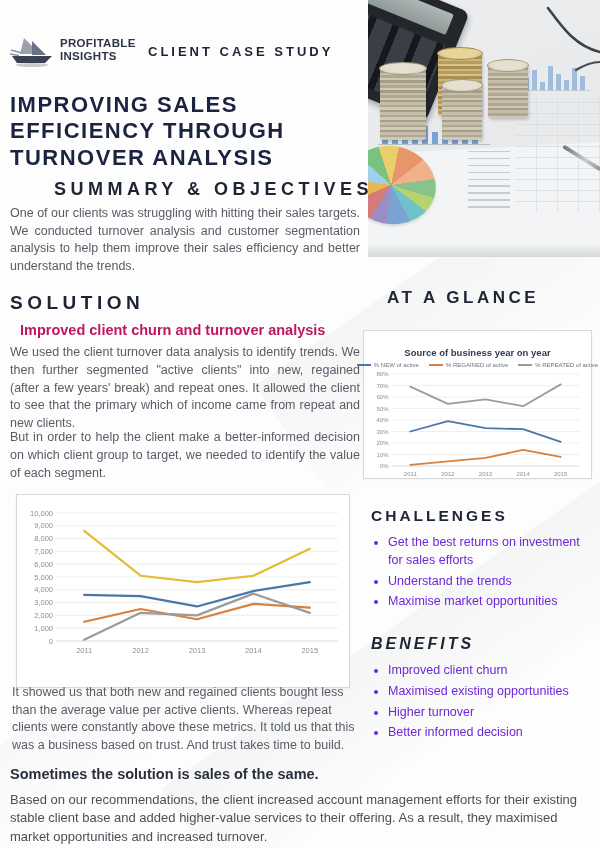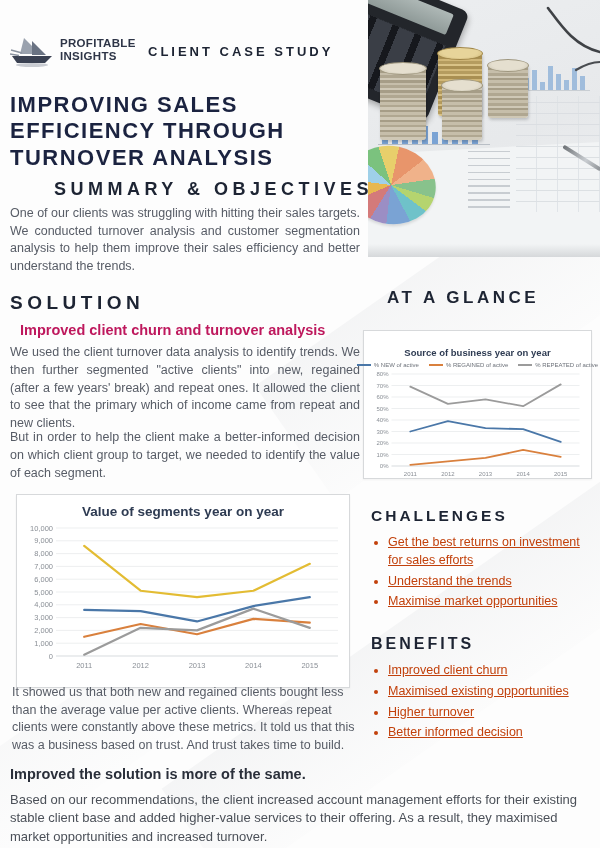--- a/index.html
+++ b/index.html
@@ -22,22 +22,22 @@
   .summary-h { position:absolute; left:10px; top:179px; font-size:18px; letter-spacing:4.5px;margin-left:44px; }
   .summary-p { position:absolute; left:10px; top:205px; width:350px; font-size:12.5px; line-height:1.4; text-align:justify; }
 
   .solution-h { position:absolute; left:10px; top:292px; font-size:19px; letter-spacing:4.5px; }
   .solution-sub { position:absolute; left:20px; top:322px; font-size:14.5px; font-weight:700; color:#be185d; }
   .solution-p1 { position:absolute; left:10px; top:344px; width:350px; font-size:12.5px; line-height:1.42; text-align:justify; }
   .solution-p2 { position:absolute; left:10px; top:429px; width:350px; font-size:12.5px; line-height:1.42; text-align:justify; }
 
   .glance-h { position:absolute; left:371px; top:288px; font-size:17px; letter-spacing:3.5px;margin-left:16px; }
   .challenges-h { position:absolute; left:371px; top:507px; font-size:15.5px; letter-spacing:3px;text-align:right; }
-  .benefits-h { position:absolute; left:371px; top:635px; font-size:16px; letter-spacing:3px; }
-  ul.blist { position:absolute; list-style:disc; padding-left:17px; font-size:12.5px; line-height:1.42; color:#c2410c;text-decoration:underline; }
+  .benefits-h { position:absolute; left:371px; top:635px; font-size:16px; letter-spacing:3px;font-style:italic; }
+  ul.blist { position:absolute; list-style:disc; padding-left:17px; font-size:12.5px; line-height:1.42; color:#6d28d9; }
   .challenges-list { left:371px; top:534px; width:226px; }
   .benefits-list { left:371px; top:662px; width:228px; }
   ul.blist li { margin-bottom:3px; }
 
   .insight-p { position:absolute; left:12px; top:684px; width:352px; font-size:12.5px; line-height:1.4; }
   .tagline { position:absolute; left:10px; top:766px; font-size:14.5px; font-weight:800; color:#2a2f3a; }
   .footer-p { position:absolute; left:10px; top:791px; width:582px; font-size:13px; line-height:1.42; color:#4b5058; }
 
   
   .chart-card { position:absolute; background:#fff; border:1px solid #d7d9db; box-shadow:0 1px 2px rgba(0,0,0,.05); }
@@ -215,21 +215,20 @@
   </ul>
 <h2 class="sec benefits-h">BENEFITS</h2>
 <ul class="blist benefits-list">
     <li>Improved client churn</li>
     <li>Maximised existing opportunities</li>
     <li>Higher turnover</li>
     <li>Better informed decision</li>
   </ul>
 
 <div class="chart-card card2">
-  <div class="chart-title">Value of segments year on year</div>
   <svg class="chart-svg" viewBox="0 0 330 150">
       <line x1="38" x2="320" y1="133" y2="133" stroke="#c6cbd0" stroke-width="0.7"></line>
       <text x="35" y="135.625" text-anchor="end" font-size="7.5" fill="#8a8f96">0</text>
       <line x1="38" x2="320" y1="120.2" y2="120.2" stroke="#e5e8ea" stroke-width="0.7"></line>
       <text x="35" y="122.825" text-anchor="end" font-size="7.5" fill="#8a8f96">1,000</text>
       <line x1="38" x2="320" y1="107.4" y2="107.4" stroke="#e5e8ea" stroke-width="0.7"></line>
       <text x="35" y="110.025" text-anchor="end" font-size="7.5" fill="#8a8f96">2,000</text>
       <line x1="38" x2="320" y1="94.6" y2="94.6" stroke="#e5e8ea" stroke-width="0.7"></line>
       <text x="35" y="97.225" text-anchor="end" font-size="7.5" fill="#8a8f96">3,000</text>
       <line x1="38" x2="320" y1="81.8" y2="81.8" stroke="#e5e8ea" stroke-width="0.7"></line>
@@ -252,14 +251,14 @@
       <text x="235.4" y="144.5" text-anchor="middle" font-size="7.5" fill="#8a8f96">2014</text>
       <text x="291.8" y="144.5" text-anchor="middle" font-size="7.5" fill="#8a8f96">2015</text>
       <polyline points="66.2,86.92 122.6,88.2 179,98.44 235.4,83.08 291.8,74.12" fill="none" stroke="#4a77a8" stroke-width="2.2" stroke-linejoin="round" stroke-linecap="round"></polyline>
       <polyline points="66.2,113.8 122.6,101 179,111.24 235.4,95.88 291.8,99.72" fill="none" stroke="#d9803d" stroke-width="2.2" stroke-linejoin="round" stroke-linecap="round"></polyline>
       <polyline points="66.2,131.72 122.6,104.84 179,107.4 235.4,85.64 291.8,104.84" fill="none" stroke="#9b9b9b" stroke-width="2.2" stroke-linejoin="round" stroke-linecap="round"></polyline>
       <polyline points="66.2,22.92 122.6,67.72 179,74.12 235.4,67.72 291.8,40.84" fill="none" stroke="#e3bc33" stroke-width="2.2" stroke-linejoin="round" stroke-linecap="round"></polyline>
     </svg>
 </div>
 
 <p class="insight-p">It showed us that both new and regained clients bought less than the average value per active clients. Whereas repeat clients were constantly above these metrics.  It told us that this was a business based on trust. And trust takes time to build.</p>
-<div class="tagline">Improved the solution is more of the same.</div>
+<div class="tagline">Sometimes the solution is sales of the same.</div>
 <p class="footer-p">Based on our recommendations, the client increased account management efforts for their existing stable client base and added higher-value services to their offering. As a result, they maximised market opportunities and increased turnover.</p>
 
 </body></html>

